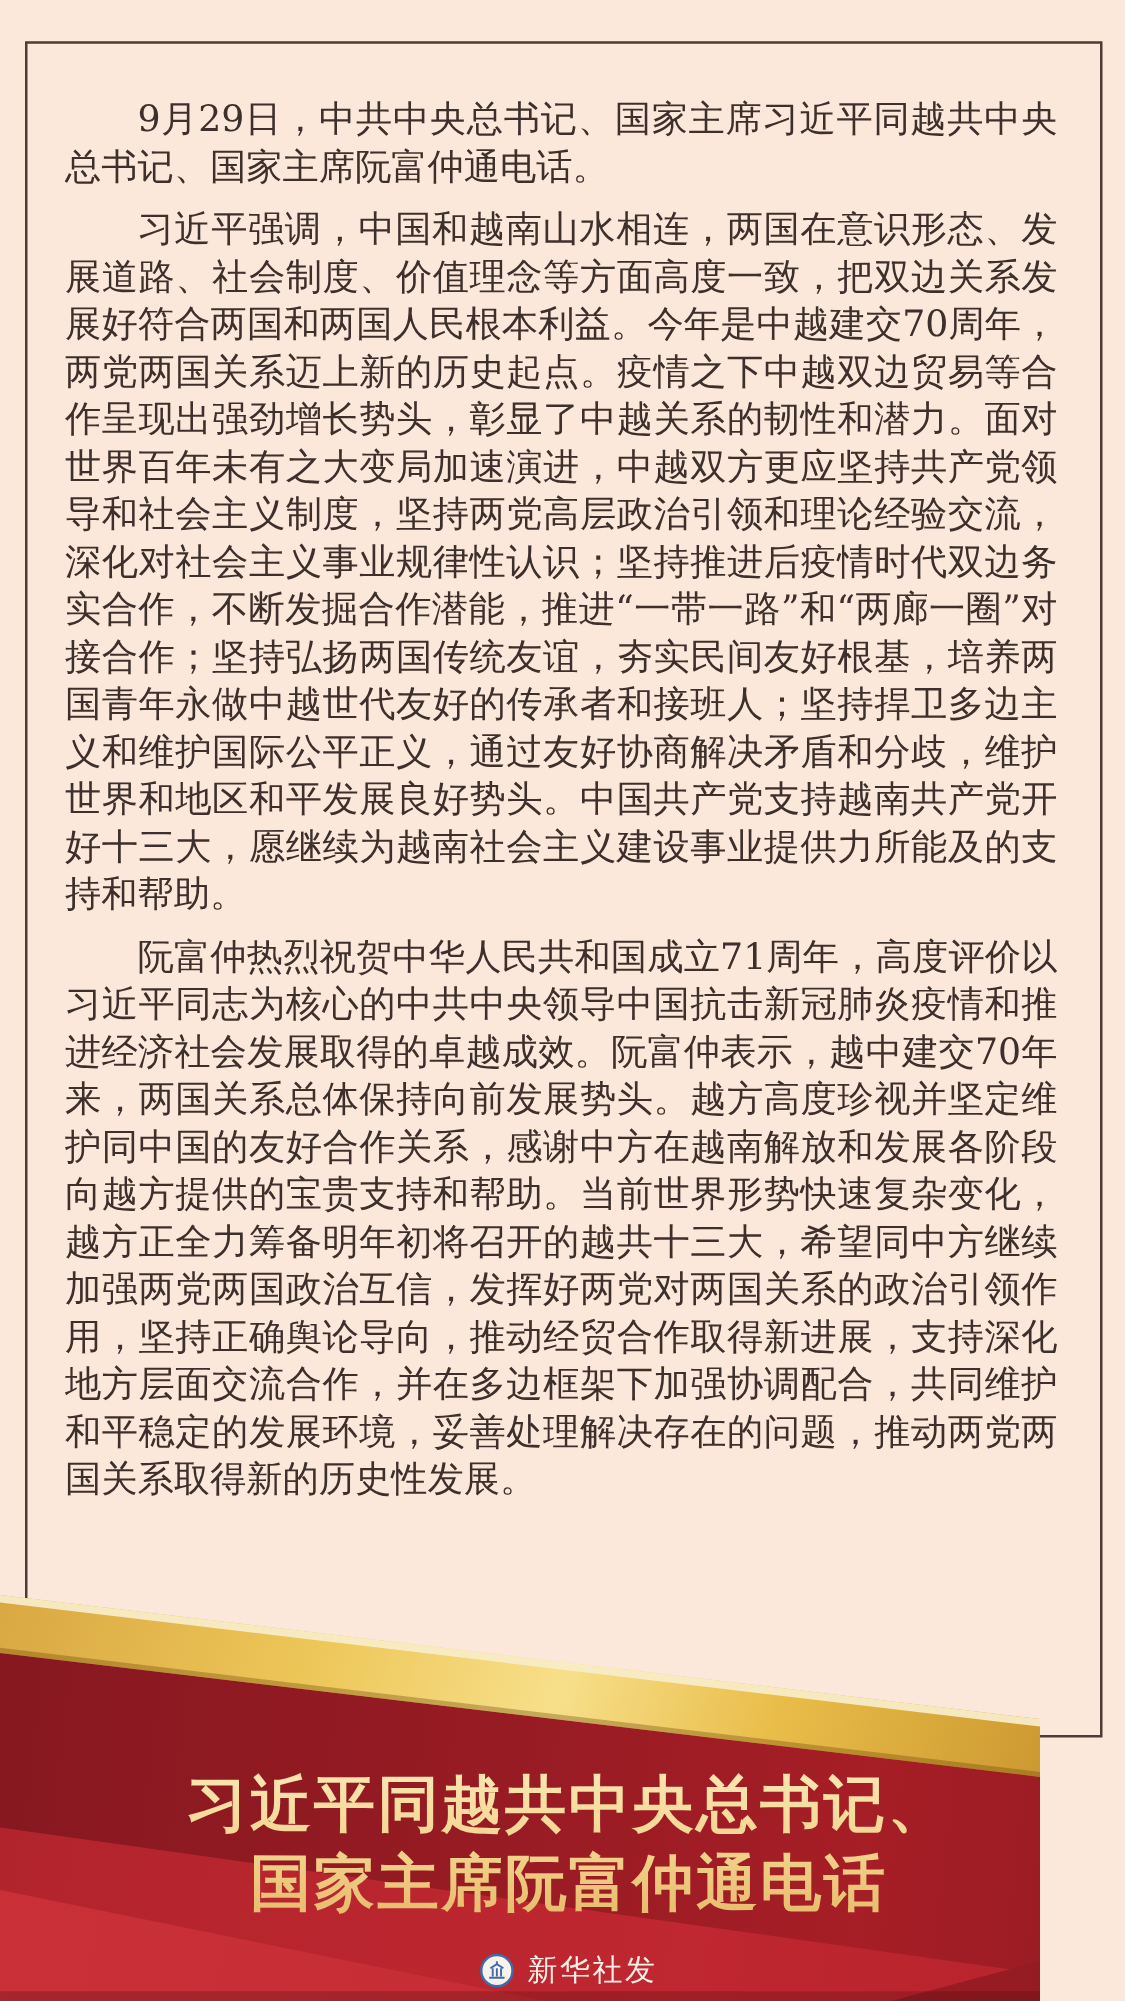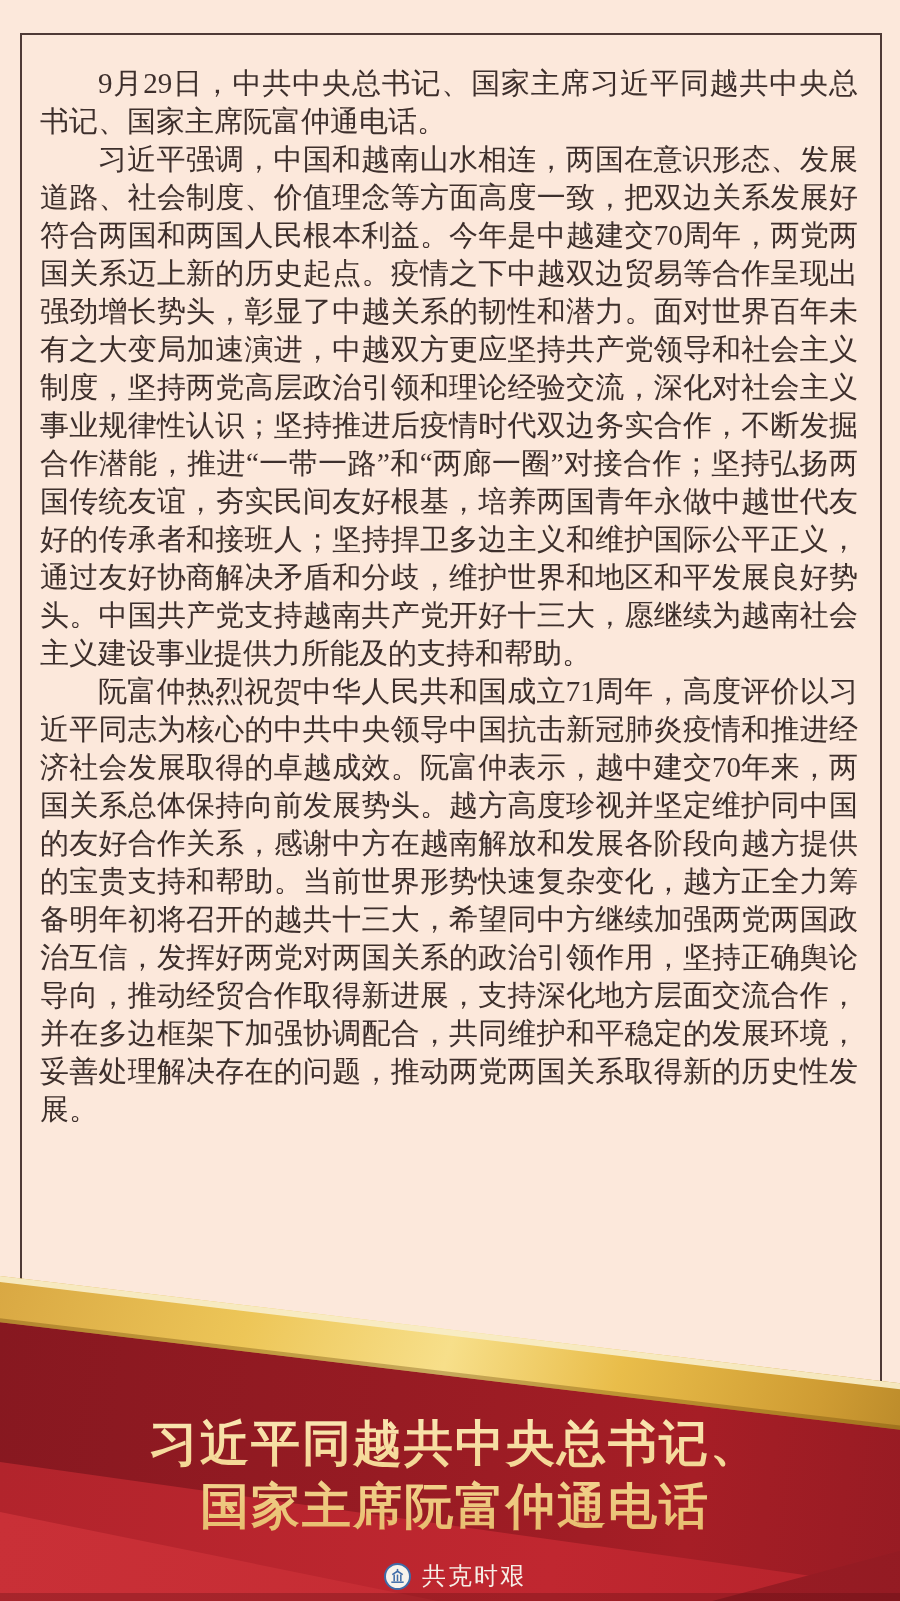--- a/index.html
+++ b/index.html
@@ -18,31 +18,30 @@
     border:2px solid #4e3a36;
     z-index:1;
   }
   
   .article{
     position:absolute;left:40px;top:64px;width:818px;
     z-index:2;
     color:#3d2f2c;
   }
   .article p{
-    margin:0;
+    margin:12px;
     font-size:29px;
     line-height:38px;
     text-indent:2em;
     text-align:justify;
     letter-spacing:0px;
-    font-family:Liberation Serif, serif;
   }
   
   .banner{
-    position:absolute;left:0;top:1260px;width:900px;height:341px;
+    position:absolute;left:0;top:1260px;width:832px;height:341px;
     overflow:hidden;z-index:5;
   }
   .layer{position:absolute;transform-origin:top left;}
   .gold-stripe{
     left:0;top:16px;width:1010px;height:46px;
     transform:rotate(6.8deg);
     background:linear-gradient(100deg,#d9a843 0%,#edc658 25%,#f7df8a 45%,#e9bd4a 62%,#cf9c33 82%,#a87a22 100%);
   }
   .gold-stripe::before{
     content:"";position:absolute;left:0;top:0;width:100%;height:6px;
@@ -139,17 +138,17 @@
           <g fill="none" stroke="#3f6ca8" stroke-width="1.6">
             <line x1="10" y1="2" x2="10" y2="5"></line>
             <path d="M4.5 8 L10 4.5 L15.5 8"></path>
             <line x1="6.5" y1="8" x2="6.5" y2="15"></line>
             <line x1="13.5" y1="8" x2="13.5" y2="15"></line>
             <line x1="10" y1="8" x2="10" y2="15"></line>
             <line x1="3.5" y1="16" x2="16.5" y2="16"></line>
           </g>
         </svg>
       </span>
-      <span class="credit-text">共克时艰</span>
+      <span class="credit-text">新华社发</span>
     </div>
   </div>
 
 </div>
 
 </body></html>

